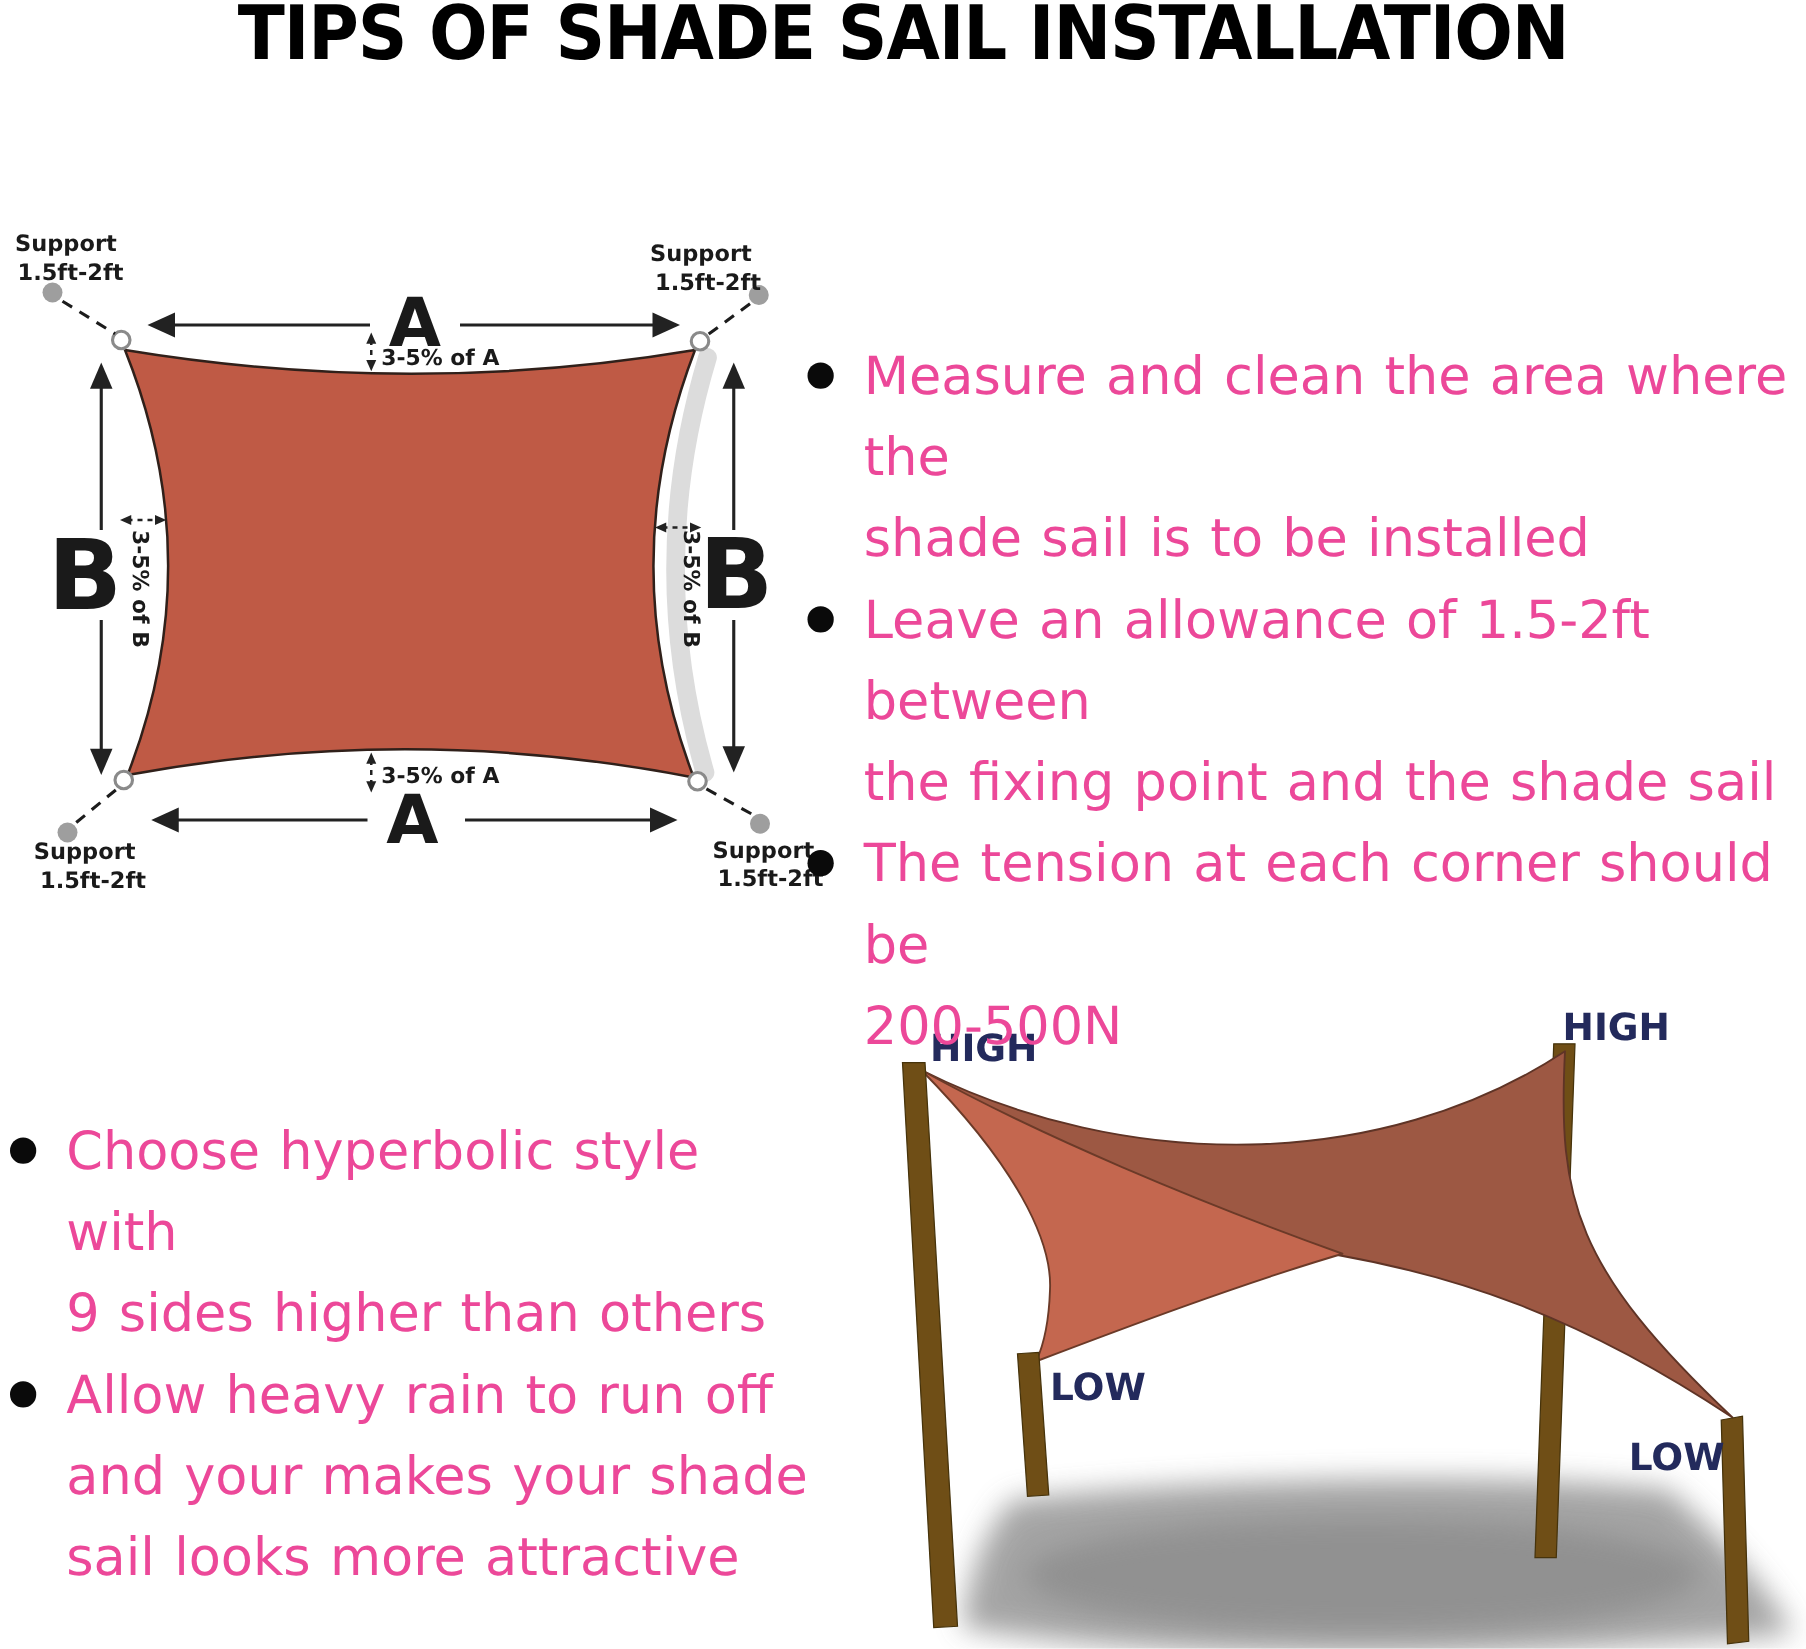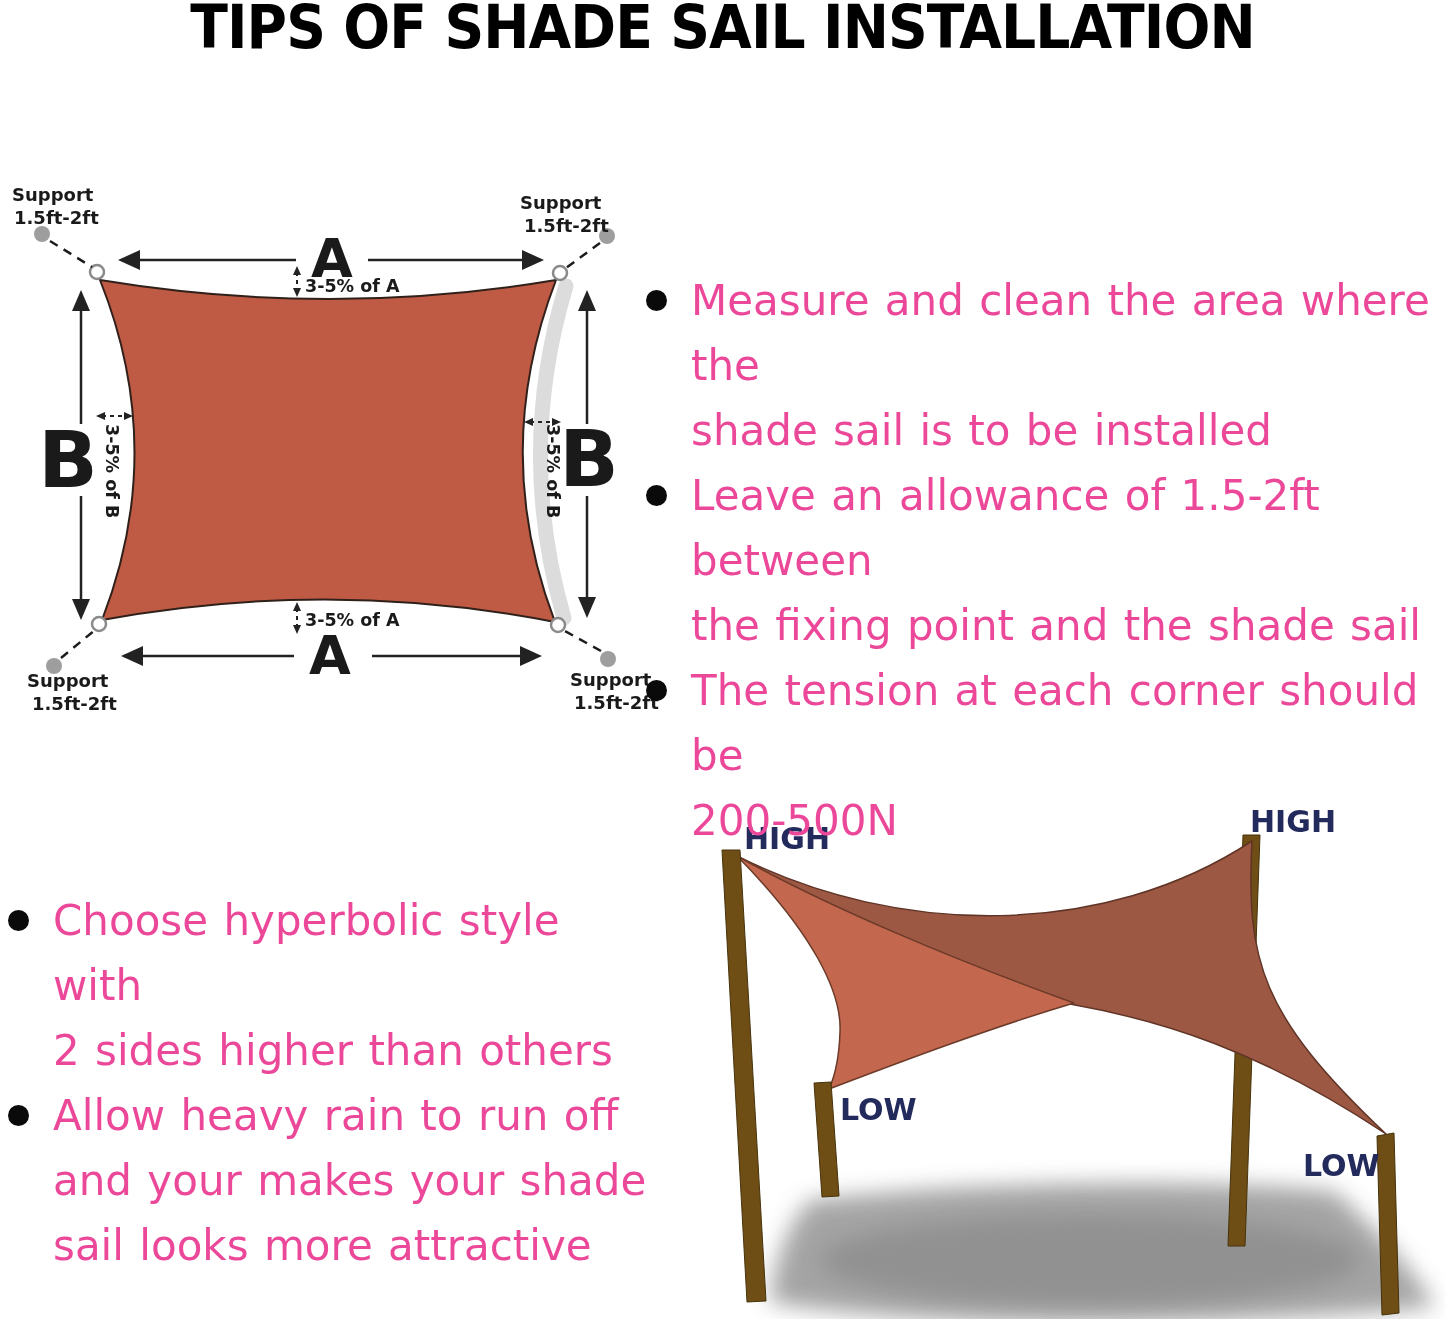--- a/index.html
+++ b/index.html
@@ -152,21 +152,21 @@
       <span class="bullet-dot"></span>
       <div class="tip-text">The tension at each corner should be
 200-500N</div>
     </div>
   </div>
 
   <div class="tips tips-left">
     <div class="tip">
       <span class="bullet-dot"></span>
       <div class="tip-text">Choose hyperbolic style with
-2 sides higher than others</div>
+9 sides higher than others</div>
     </div>
     <div class="tip">
       <span class="bullet-dot"></span>
       <div class="tip-text">Allow heavy rain to run off
 and your makes your shade
 sail looks more attractive</div>
     </div>
   </div>
 
 </div>

